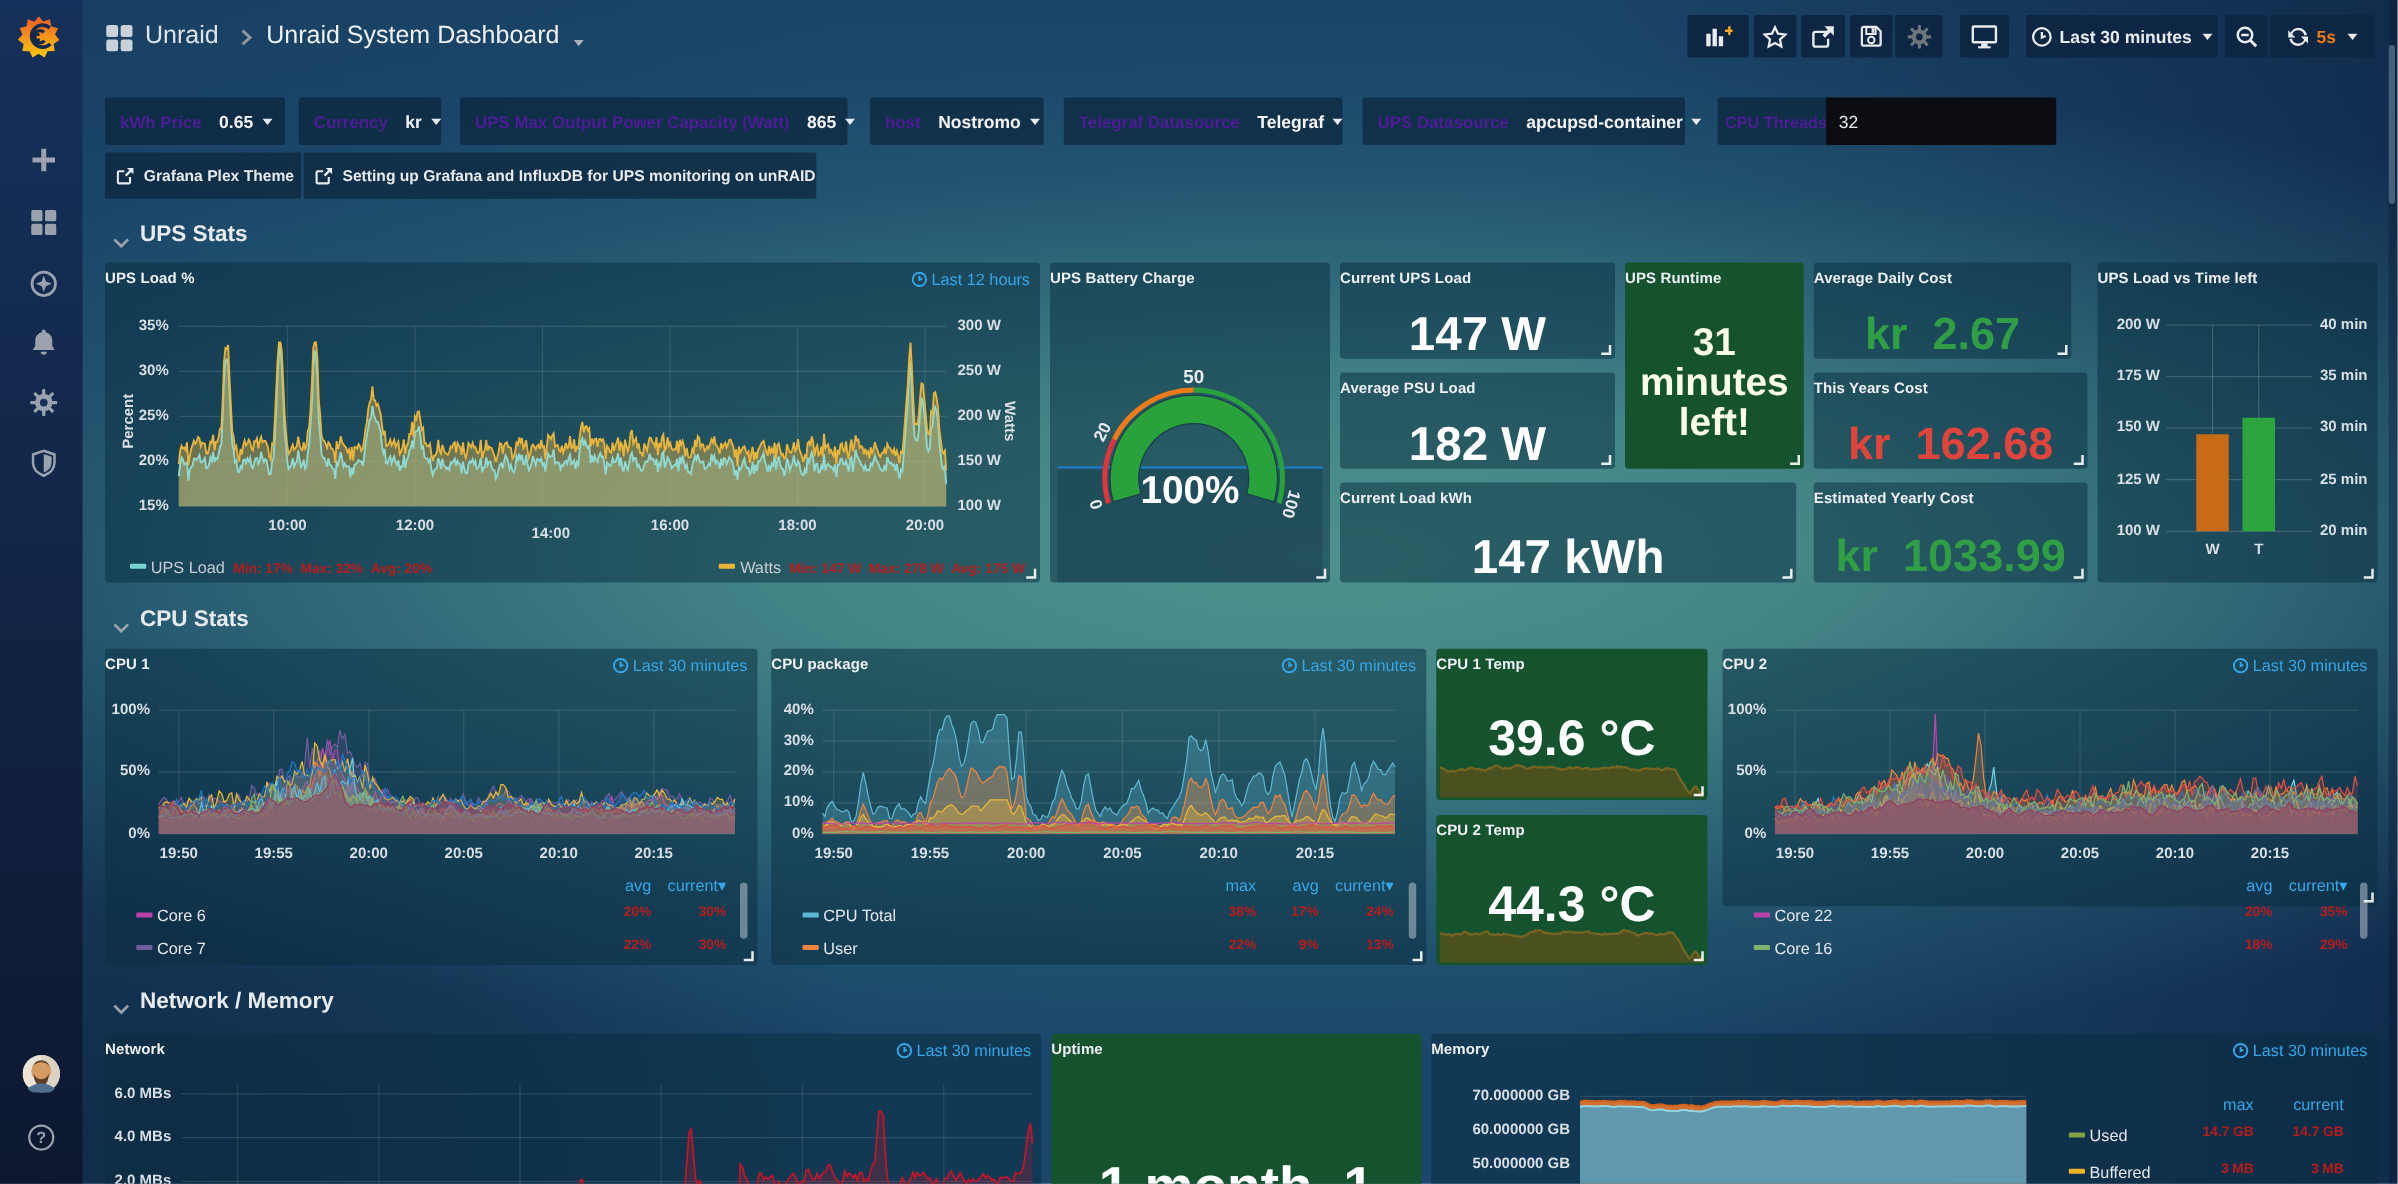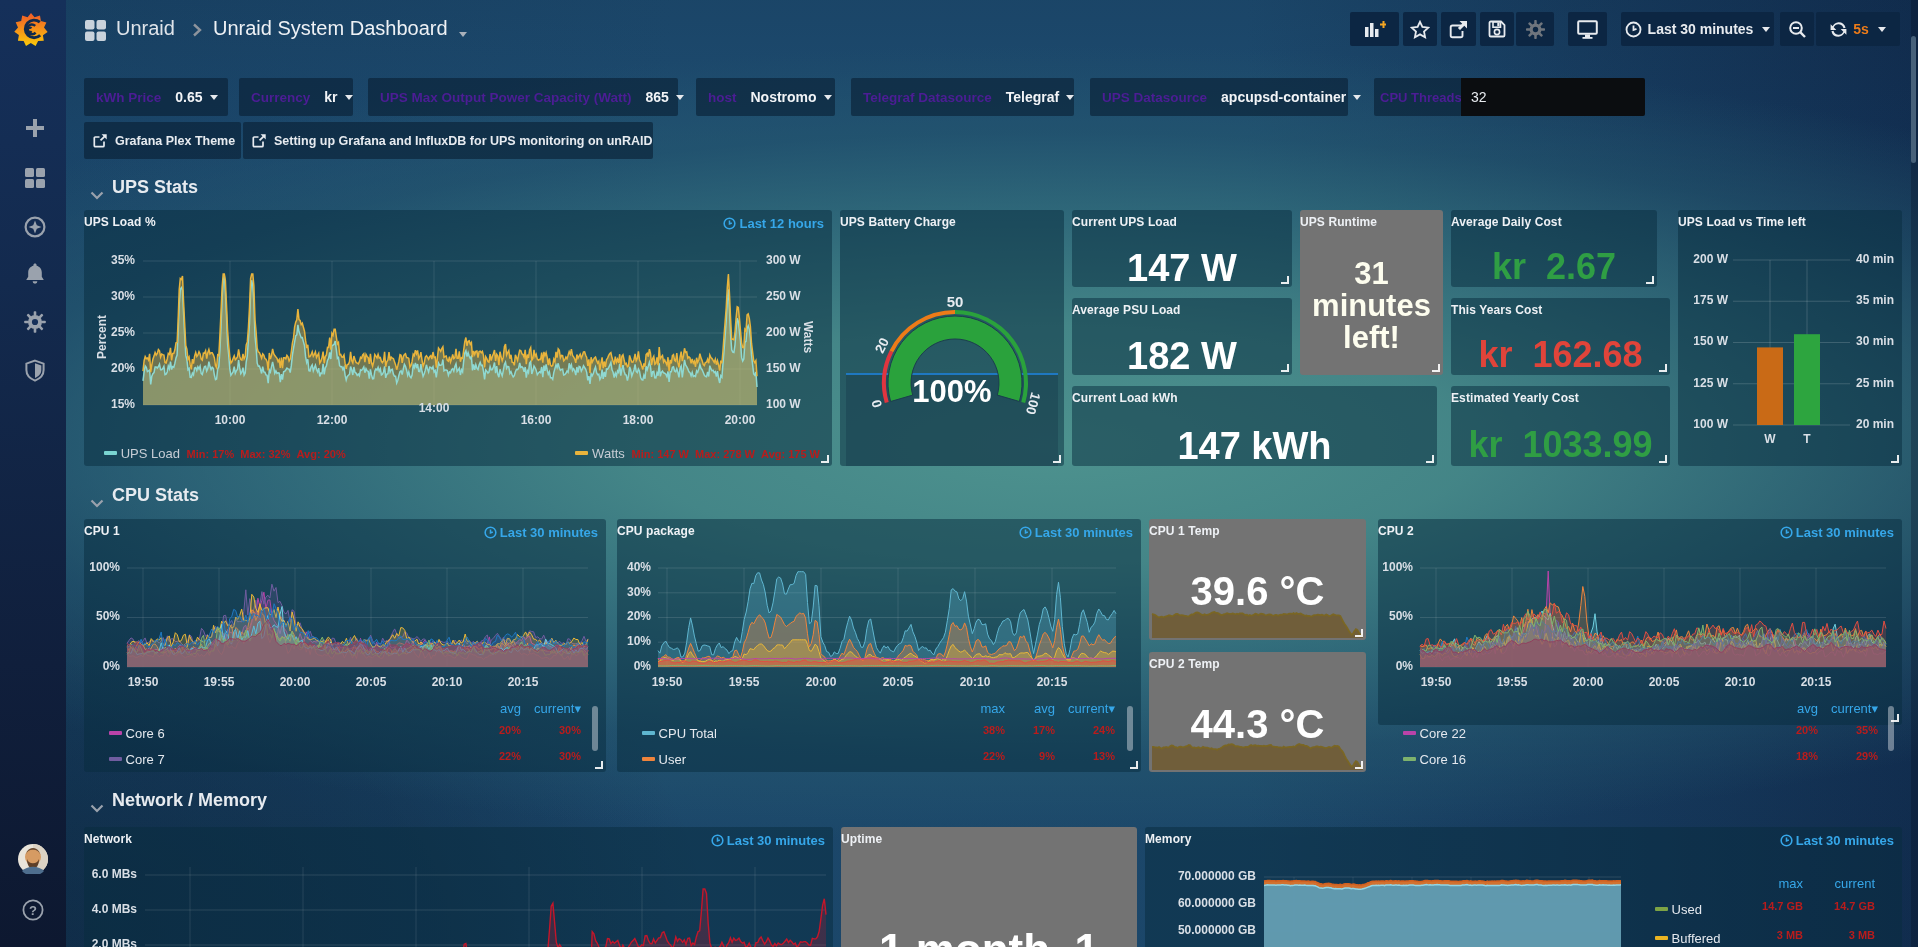--- a/index.html
+++ b/index.html
@@ -3,23 +3,23 @@
 *{margin:0;padding:0;box-sizing:border-box}
 html,body{width:1918px;height:947px;overflow:hidden;font-family:"Liberation Sans",sans-serif;}
 body{position:relative;background:
  radial-gradient(ellipse 1400px 400px at 55% 47%, rgba(80,150,144,0.95) 0%, rgba(72,140,138,0.9) 30%, rgba(55,117,126,0.75) 55%, rgba(38,90,110,0.5) 78%, rgba(25,65,95,0) 100%),
  radial-gradient(ellipse 900px 620px at 2% 100%, rgba(4,18,36,0.42) 0%, rgba(4,18,36,0.25) 45%, rgba(4,18,36,0) 75%),
  linear-gradient(180deg, rgba(8,25,45,0.15) 0%, rgba(8,25,45,0.03) 15%, rgba(8,25,45,0) 35%, rgba(8,25,45,0) 62%, rgba(8,25,45,0.12) 88%, rgba(8,25,45,0.12) 100%),
  linear-gradient(90deg,#1a4569 0%,#1e4d72 35%,#1e4d72 65%,#122f52 100%);}
 .abs{position:absolute}
 .panel{position:absolute;background:rgba(8,44,62,0.50);border-radius:3px;}
 .panel.corner:after{content:"";position:absolute;right:3px;bottom:3px;width:6px;height:6px;border-right:2px solid rgba(255,255,255,0.9);border-bottom:2px solid rgba(255,255,255,0.9)}
-.green{background:#737373}
+.green{background:#14532d}
 .ptitle{position:absolute;top:5px;left:0;right:0;text-align:left;font-size:12px;font-weight:bold;color:#eef1f5;letter-spacing:.1px}
-.trange{position:absolute;top:6px;right:8px;font-size:13px;font-weight:bold;color:#36a7e9;white-space:nowrap}
+.trange{position:absolute;top:6px;right:8px;font-size:13px;font-weight:normal;color:#36a7e9;white-space:nowrap}
 .trange svg{vertical-align:-2px;margin-right:3px}
 .vlabel{color:#4c1d95;font-weight:bold;font-size:13.5px;white-space:nowrap}
 .vvalue{color:#f2f4f7;font-weight:bold;font-size:14px}
 .vbox{position:absolute;height:38px;background:rgba(9,30,50,0.60);border-radius:2px;display:flex;align-items:center;padding:0 12px;gap:14px;white-space:nowrap}
 .caret{display:inline-block;width:0;height:0;border-left:4.5px solid transparent;border-right:4.5px solid transparent;border-top:5px solid #e6e9ed;margin-left:7px;vertical-align:2px}
 .lnk{position:absolute;height:37px;background:rgba(9,30,50,0.60);border-radius:2px;display:flex;align-items:center;padding:0 9px;color:#e7ebf0;font-size:12.5px;font-weight:bold;gap:7px;white-space:nowrap}
 .lnk svg{flex-shrink:0}
 .sechead{position:absolute;color:#e7ebf0;font-size:18px;font-weight:bold}
 .axlab{position:absolute;color:#d9dfe6;font-size:12px;font-weight:600;white-space:nowrap}
 .leghead{color:#36a7e9;font-weight:normal;font-size:13px}
@@ -258,21 +258,21 @@
     <div class="axlab" style="right:697px;top:115.0px">25%</div>
     <div class="axlab" style="right:697px;top:79.0px">30%</div>
     <div class="axlab" style="right:697px;top:43.0px">35%</div>
     <div class="axlab" style="left:682px;top:187.0px">100 W</div>
     <div class="axlab" style="left:682px;top:151.0px">150 W</div>
     <div class="axlab" style="left:682px;top:115.0px">200 W</div>
     <div class="axlab" style="left:682px;top:79.0px">250 W</div>
     <div class="axlab" style="left:682px;top:43.0px">300 W</div>
     <div class="axlab" style="left:124px;top:203px;width:44px;text-align:center">10:00</div>
     <div class="axlab" style="left:226px;top:203px;width:44px;text-align:center">12:00</div>
-    <div class="axlab" style="left:328px;top:191px;width:44px;text-align:center">14:00</div>
+    <div class="axlab" style="left:328px;top:209px;width:44px;text-align:right">14:00</div>
     <div class="axlab" style="left:430px;top:203px;width:44px;text-align:center">16:00</div>
     <div class="axlab" style="left:532px;top:203px;width:44px;text-align:center">18:00</div>
     <div class="axlab" style="left:634px;top:203px;width:44px;text-align:center">20:00</div>
     <div class="axlab" style="left:-8px;top:120px;width:52px;text-align:center;transform:rotate(-90deg);transform-origin:center">Percent</div>
     <div class="axlab" style="left:704px;top:120px;width:40px;text-align:center;transform:rotate(90deg);transform-origin:center">Watts</div>
     <div class="abs" style="left:20px;top:236px;font-size:13px">
 <span style="display:inline-block;width:13px;height:4px;background:#79d4d1;border-radius:1px;vertical-align:3px"></span>
 <span class="legtxt" style="color:#c7cdd5"> UPS Load </span><span class="legval">&nbsp;Min: 17% &nbsp;Max: 32% &nbsp;Avg: 20%</span></div>
 <div class="abs" style="right:12px;top:236px;font-size:13px">
 <span style="display:inline-block;width:13px;height:4px;background:#e9b43c;border-radius:1px;vertical-align:3px"></span>

